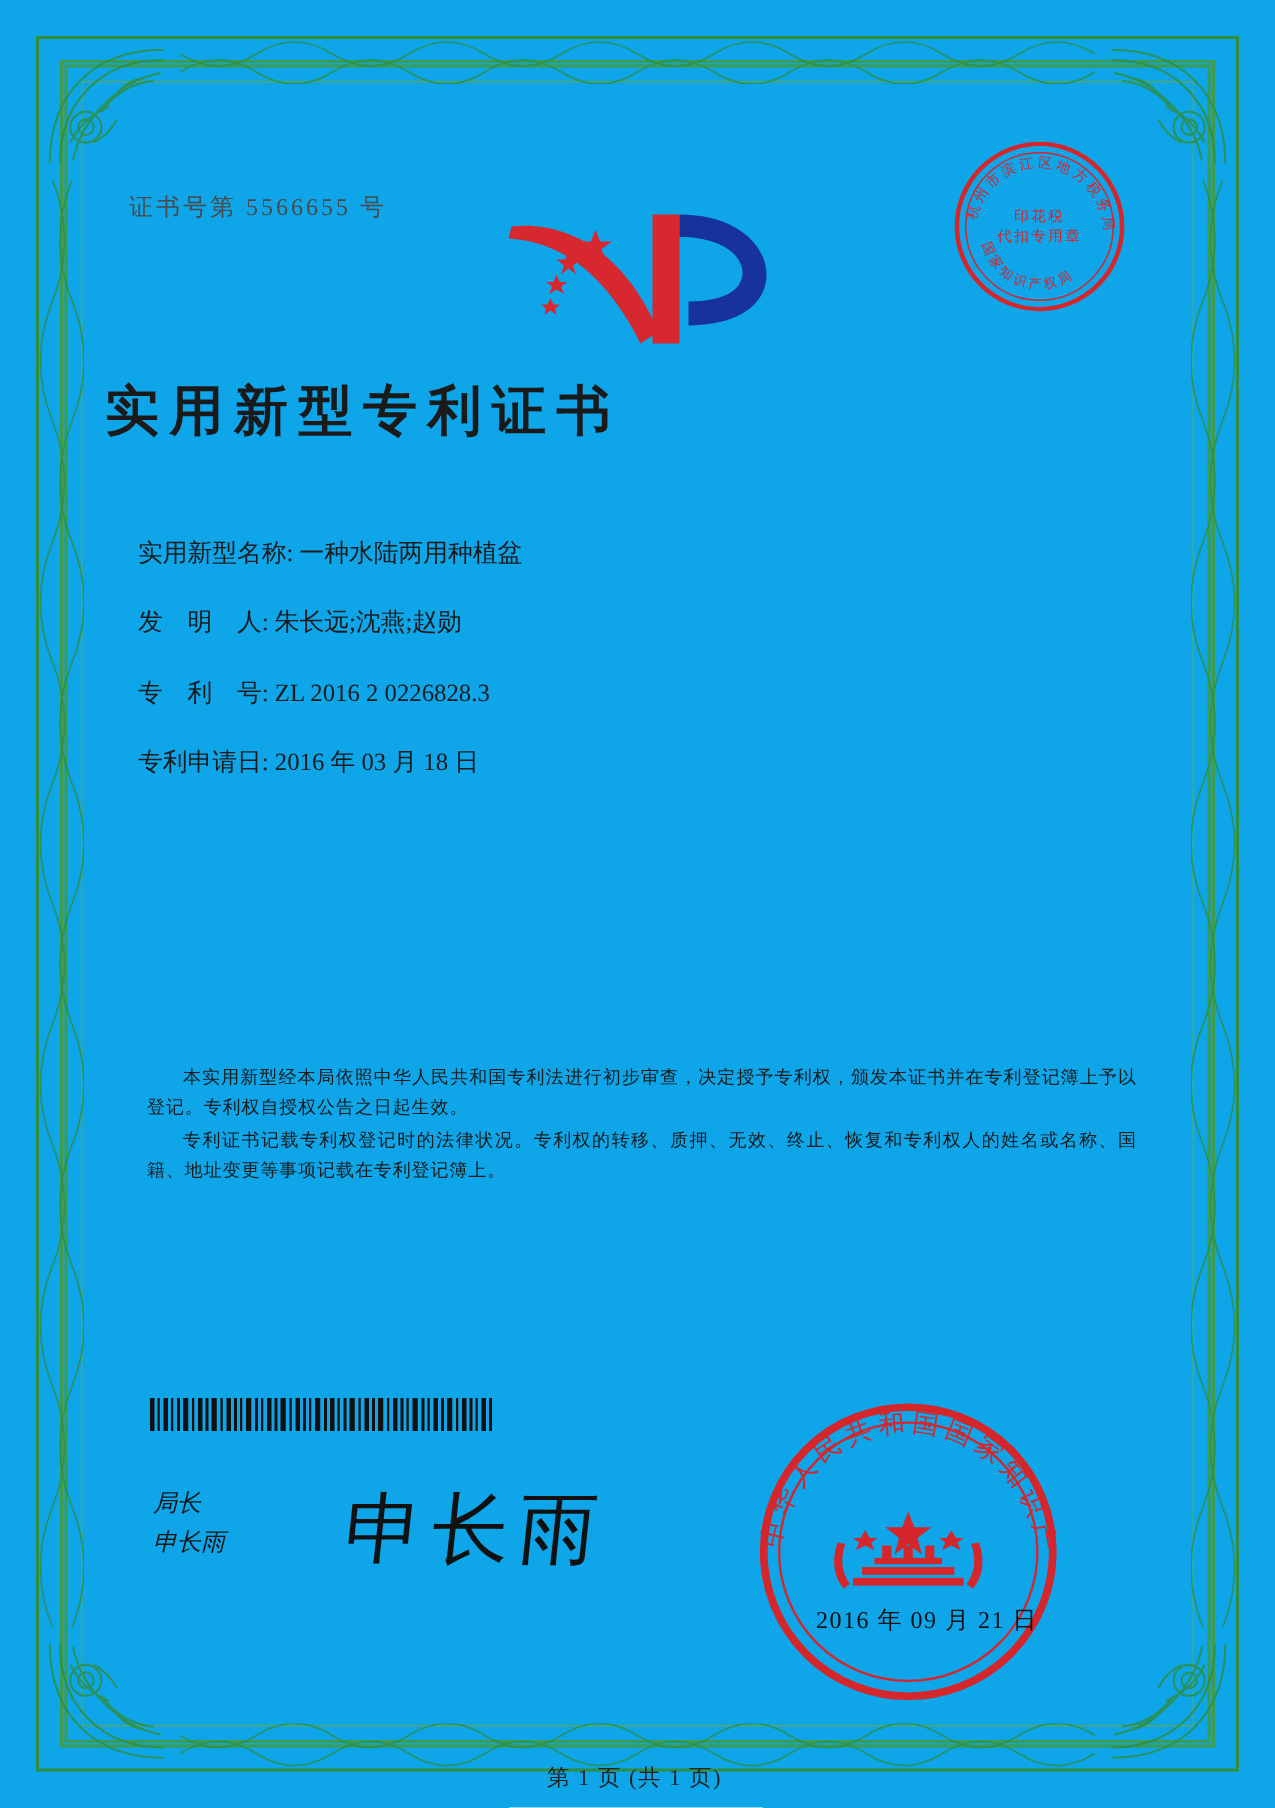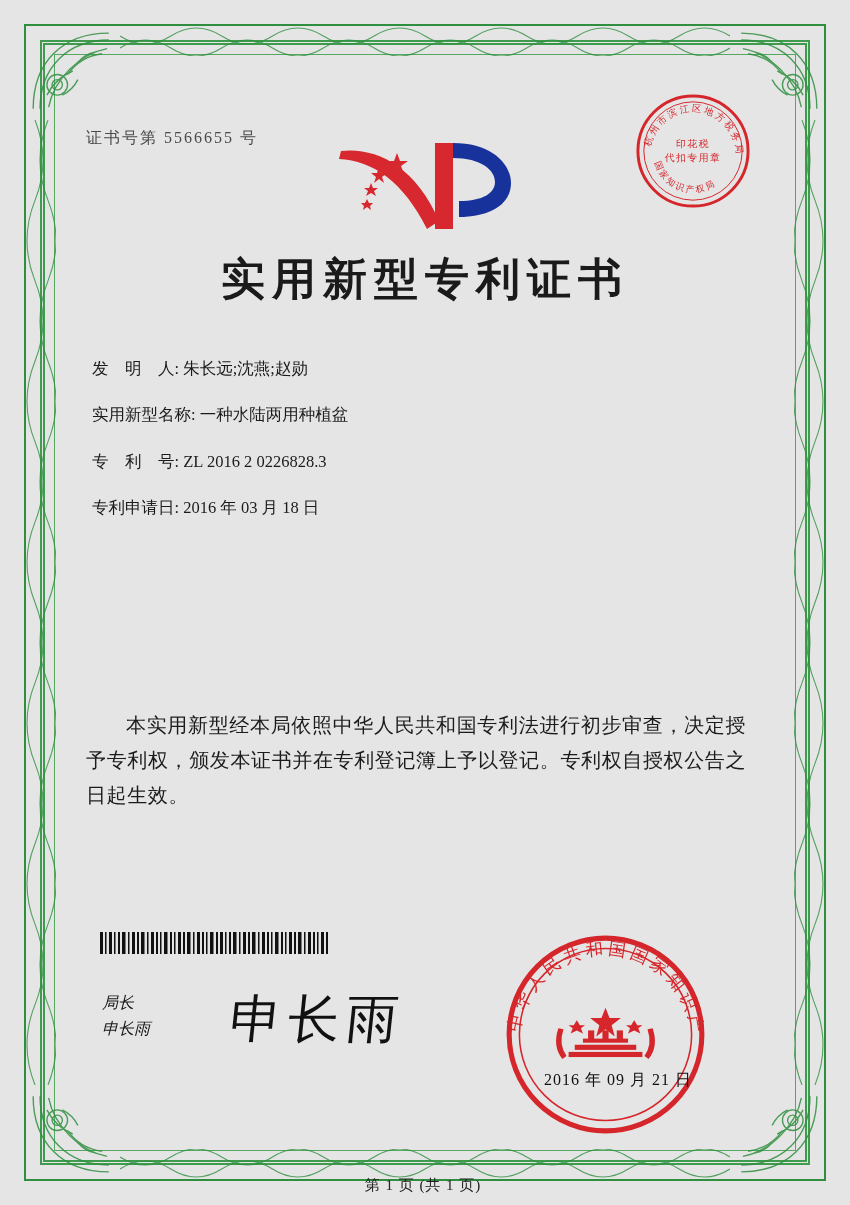--- a/index.html
+++ b/index.html
@@ -8,21 +8,21 @@
     background: #ffffff;
   }
   body {
     font-family: "Liberation Serif", "DejaVu Serif", serif;
   }
   .page {
     position: relative;
     width: 850px;
     height: 1205px;
     margin: 0 auto;
-    background: #e5e5e5;
+    background: #0ea5e9;
     overflow: hidden;
   }
 
   
   .border-outer {
     position: absolute;
     left: 24px; top: 24px;
     width: 802px; height: 1157px;
     border: 2px solid #2f8f3f;
     box-sizing: border-box;
@@ -99,22 +99,21 @@
     transform: translateX(-50%);
     width: 180px;
     height: 115px;
   }
 
   .title {
     position: absolute;
     left: 0;
     right: 0;
     top: 180px;
-    text-align: center;
-    font-size: 44px;
+    font-size: 36px;
     font-weight: bold;
     letter-spacing: 7px;
     color: #1a1a1a;
     font-family: "DejaVu Serif", serif;
   }
 
   .fields {
     position: absolute;
     left: 22px;
     top: 288px;
@@ -129,25 +128,25 @@
   }
   .f-label {
     display: inline-block;
   }
   .f-value {
     display: inline-block;
   }
 
   .body-text {
     position: absolute;
-    left: 16px;
+    left: 28px;
     top: 638px;
     width: 660px;
-    font-size: 20px;
-    line-height: 35px;
+    font-size: 12px;
+    line-height: 20px;
     color: #1b1b1b;
     text-align: justify;
   }
   .body-text p {
     margin: 0 0 2px 0;
     text-indent: 2em;
     letter-spacing: .6px;
   }
 
   
@@ -321,39 +320,40 @@
         <polygon points="44,42 46,48 52,48 47,52 49,58 44,54 39,58 41,52 36,48 42,48"></polygon>
         <polygon points="36,58 38,63 43,63 39,66 41,71 36,68 31,71 33,66 29,63 34,63"></polygon>
         <polygon points="32,74 34,78 38,78 35,81 36,85 32,82 28,85 29,81 26,78 30,78"></polygon>
       </g>
     </svg>
 
     <div class="title">实用新型专利证书</div>
 
     <div class="fields">
       <div class="field-row">
+        <span class="f-label">实用新型名称:</span>
+        <span class="f-value">一种水陆两用种植盆</span>
+      </div>
+      <div class="field-row">
         <span class="f-label">发　明　人:</span>
         <span class="f-value">朱长远;沈燕;赵勋</span>
-      </div>
-      <div class="field-row">
-        <span class="f-label">实用新型名称:</span>
-        <span class="f-value">一种水陆两用种植盆</span>
       </div>
       <div class="field-row">
         <span class="f-label">专　利　号:</span>
         <span class="f-value">ZL 2016 2 0226828.3</span>
       </div>
       <div class="field-row">
         <span class="f-label">专利申请日:</span>
         <span class="f-value">2016 年 03 月 18 日</span>
       </div>
     </div>
 
     <div class="body-text">
       <p>本实用新型经本局依照中华人民共和国专利法进行初步审查，决定授予专利权，颁发本证书并在专利登记簿上予以登记。专利权自授权公告之日起生效。</p>
+      <p>专利证书记载专利权登记时的法律状况。专利权的转移、质押、无效、终止、恢复和专利权人的姓名或名称、国籍、地址变更等事项记载在专利登记簿上。</p>
     </div>
 
     <svg class="barcode" viewBox="0 0 240 22" preserveAspectRatio="none">
       <g fill="#111">
         <rect x="0" y="0" width="3" height="22"></rect>
           <rect x="5" y="0" width="1.5" height="22"></rect>
         <rect x="9" y="0" width="3" height="22"></rect>
           <rect x="14" y="0" width="1.5" height="22"></rect>
         <rect x="18" y="0" width="2" height="22"></rect>
           <rect x="22" y="0" width="3.5" height="22"></rect>

